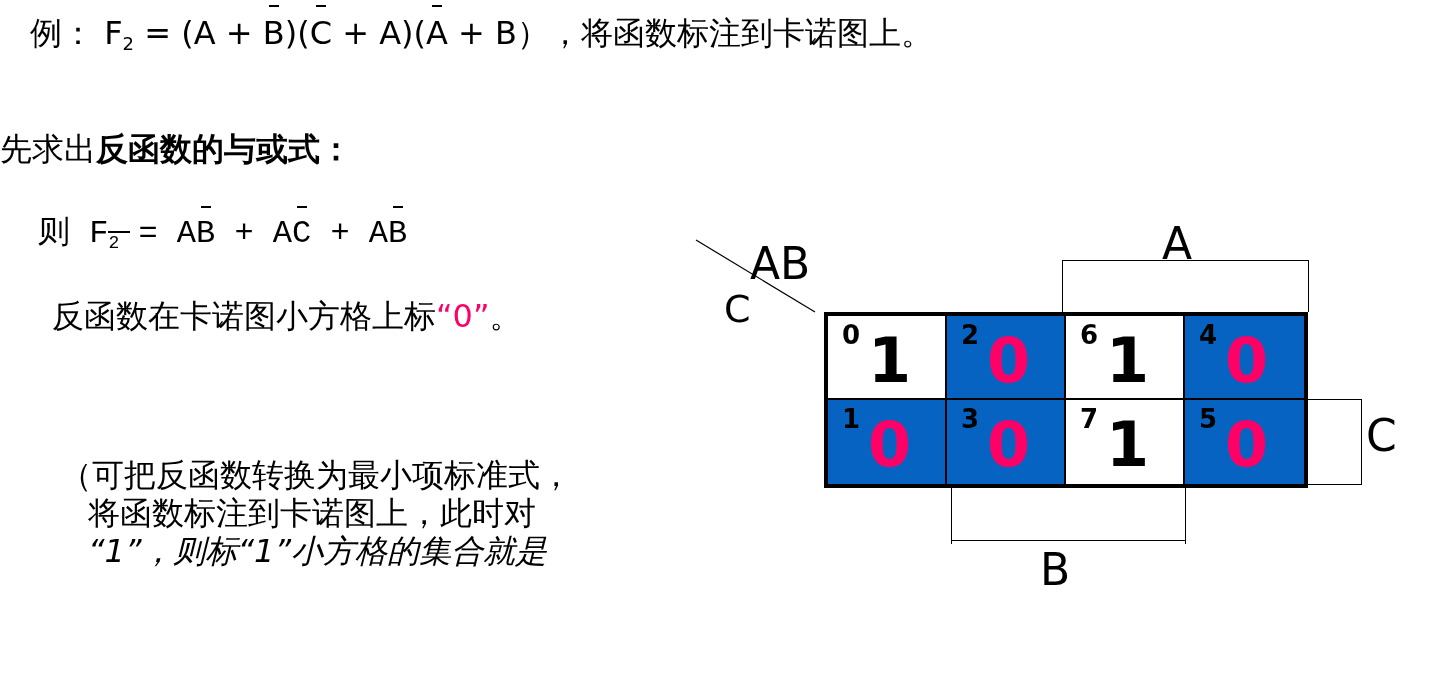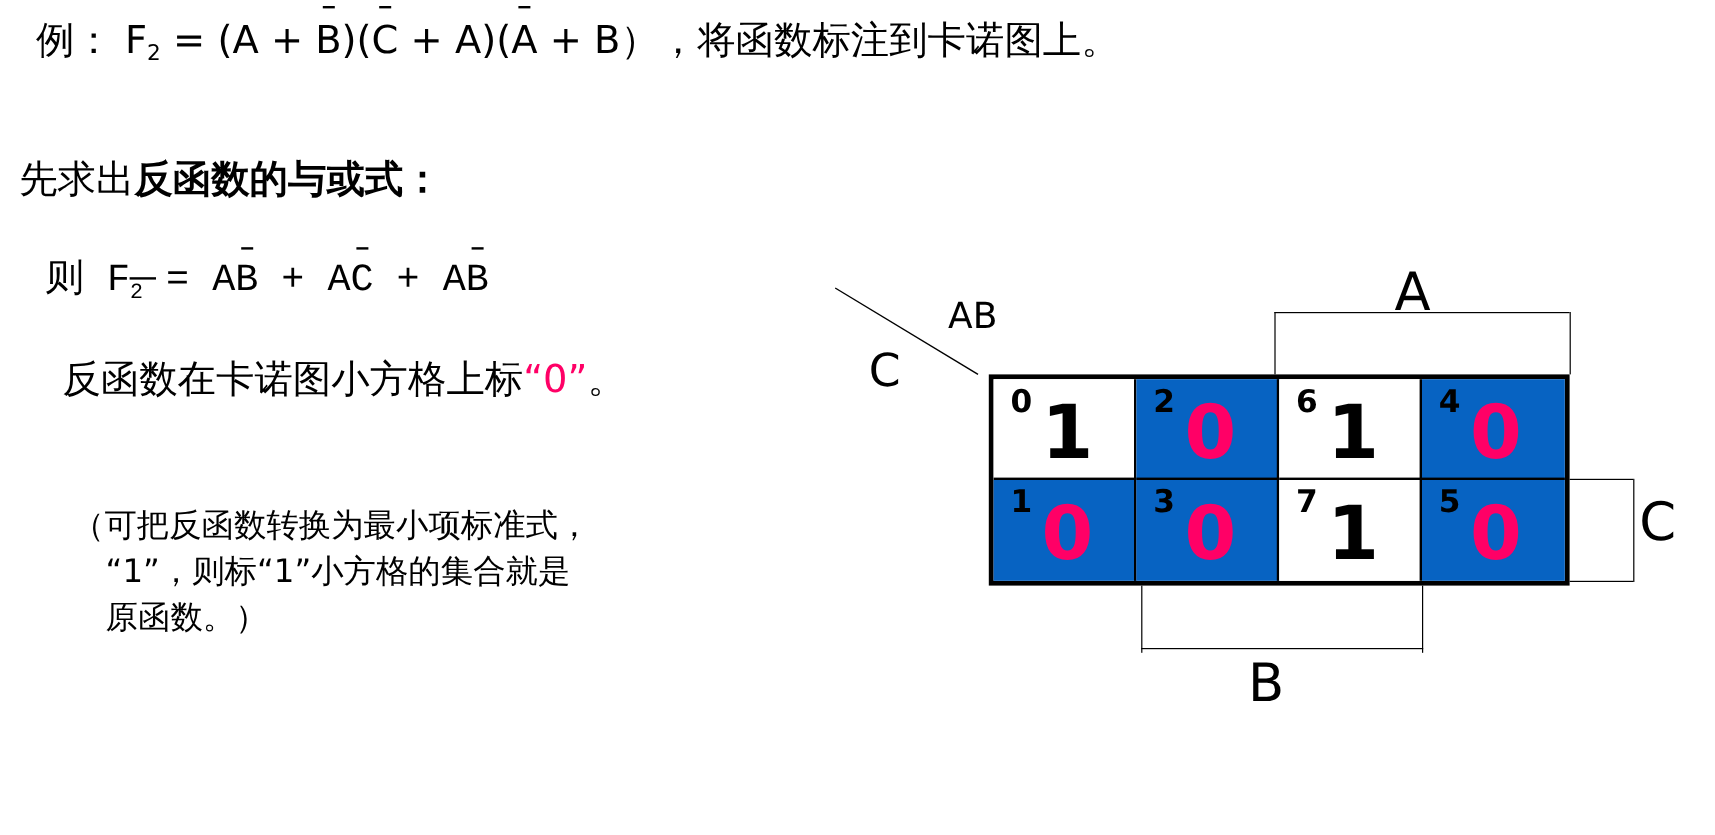--- a/index.html
+++ b/index.html
@@ -6,63 +6,63 @@
   body { width:1429px; height:696px; position:relative; overflow:hidden;
          font-family:"DejaVu Sans", sans-serif; color:#000; }
   .abs { position:absolute; white-space:nowrap; }
   .t32 { font-size:32px; }
   .ov { position:relative; display:inline-block; }
   .ov::before { content:""; position:absolute; left:50%; top:-9px; width:10px; margin-left:-5px; border-top:2px solid #000; }
   .ovw::before { width:22px; margin-left:-11px; top:-11px; }
   sub { font-size:18px; vertical-align:-6px; }
   .pink { color:#ff0066; }
   .bold { font-weight:bold; }
-  .para { font-size:27px; line-height:38px; }
+  .para { font-size:32px; line-height:38px;margin-top:36px; }
   
   .kmap { position:absolute; left:824px; top:312px; width:484px; height:176px;
           border:4px solid #000; box-sizing:border-box; display:grid;
           grid-template-columns:repeat(4,1fr); grid-template-rows:repeat(2,1fr); }
   .cell { position:relative; border-right:2px solid #000; border-bottom:2px solid #000; box-sizing:border-box; }
   .cell.c4 { border-right:none; }
   .cell.r2 { border-bottom:none; }
   .cell .idx { position:absolute; left:14px; top:4px; font-size:26px; font-weight:bold; color:#000; }
   .cell .val { position:absolute; left:40px; top:14px; font-size:62px; font-weight:bold; line-height:62px; }
   .line { position:absolute; background:#000; }
   .lbl { position:absolute; font-size:44px; line-height:44px; }
 </style>
 </head>
 <body>
 
 <div class="abs t32" style="left:30px; top:12px;">
   <span>例：</span>
   <span>F</span><sub>2</sub><span> = (A + </span><span class="ov">B</span><span>)(</span><span class="ov">C</span><span> + A)(</span><span class="ov">A</span><span> + B）</span><span>，将函数标注到卡诺图上。</span>
 </div>
 
-<div class="abs t32" style="left:16px; top:128px;">
+<div class="abs t32" style="left:0px; top:128px;">
   <span>先求出</span><span class="bold">反函数的与或式：</span>
 </div>
 
 <div class="abs t32" style="left:38px; top:210px;font-family:Liberation Mono, monospace;">
   <span>则 </span><span>F</span><sub>2</sub><span class="ov ovw" style="width:0;"></span><span> = A</span><span class="ov">B</span><span> + A</span><span class="ov">C</span><span> + A</span><span class="ov">B</span>
 </div>
 
 <div class="abs t32" style="left:52px; top:295px;">
   <span>反函数在卡诺图小方格上标</span><span class="pink">“0”</span><span>。</span>
 </div>
 
 <div class="abs para" style="left:60px; top:420px;">
   <div>（可把反函数转换为最小项标准式，</div>
-  <div style="padding-left:28px;">“1”，则标“1”小方格的集合就是</div>
-  <div style="padding-left:28px;">原函数。）</div>
+  <div style="padding-left:28px;">将函数标注到卡诺图上，此时对</div>
+  <div style="padding-left:28px;font-style:italic;">“1”，则标“1”小方格的集合就是</div>
 </div>
 
 <svg class="abs" style="left:690px; top:230px;" width="140" height="90">
   <line x1="6" y1="10" x2="125" y2="82" stroke="#000" stroke-width="1.2"></line>
 </svg>
-<div class="lbl" style="left:790px; top:242px; font-size:30px;">AB</div>
+<div class="lbl" style="left:750px; top:242px; font-size:44px;">AB</div>
 <div class="lbl" style="left:724px; top:287px; font-size:38px;">C</div>
 
 <div class="line" style="left:1062px; top:260px; width:246px; height:1px;"></div>
 <div class="line" style="left:1062px; top:260px; width:1px; height:52px;"></div>
 <div class="line" style="left:1308px; top:260px; width:1px; height:52px;"></div>
 <div class="lbl" style="left:1162px; top:222px;">A</div>
 
 <div class="line" style="left:951px; top:488px; width:1px; height:56px;"></div>
 <div class="line" style="left:1185px; top:488px; width:1px; height:56px;"></div>
 <div class="line" style="left:951px; top:540px; width:235px; height:1px;"></div>

